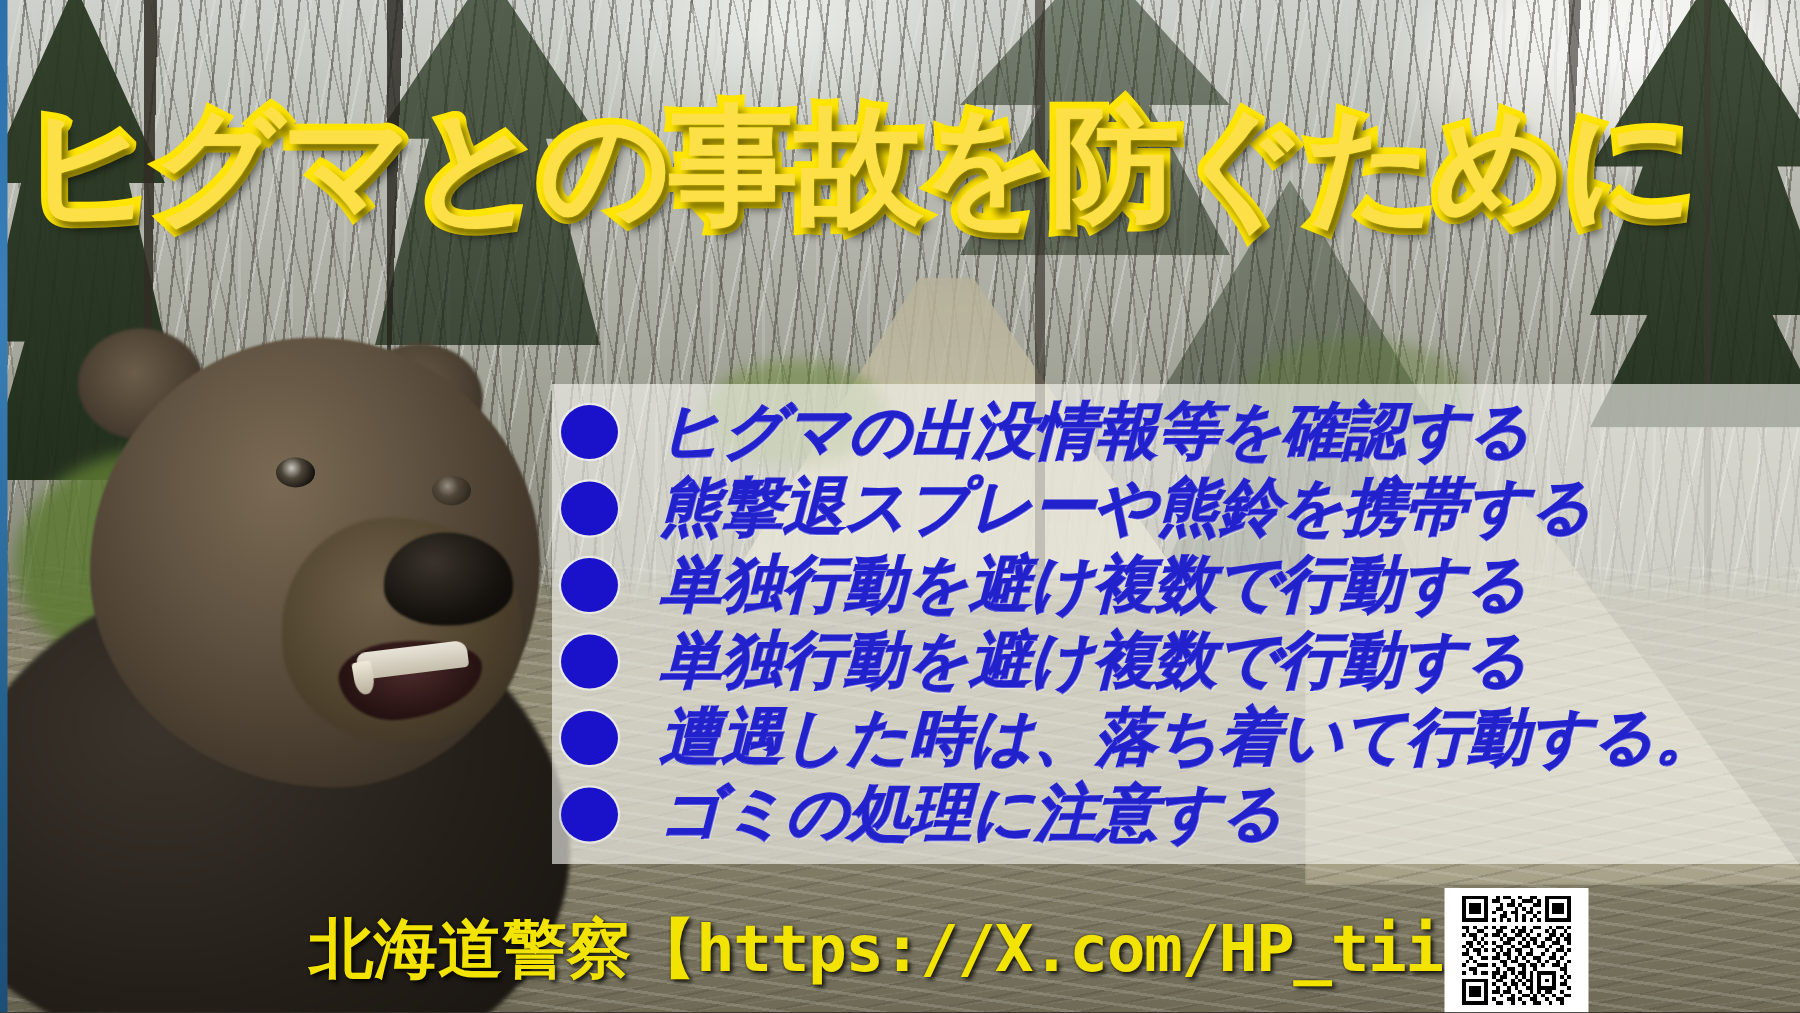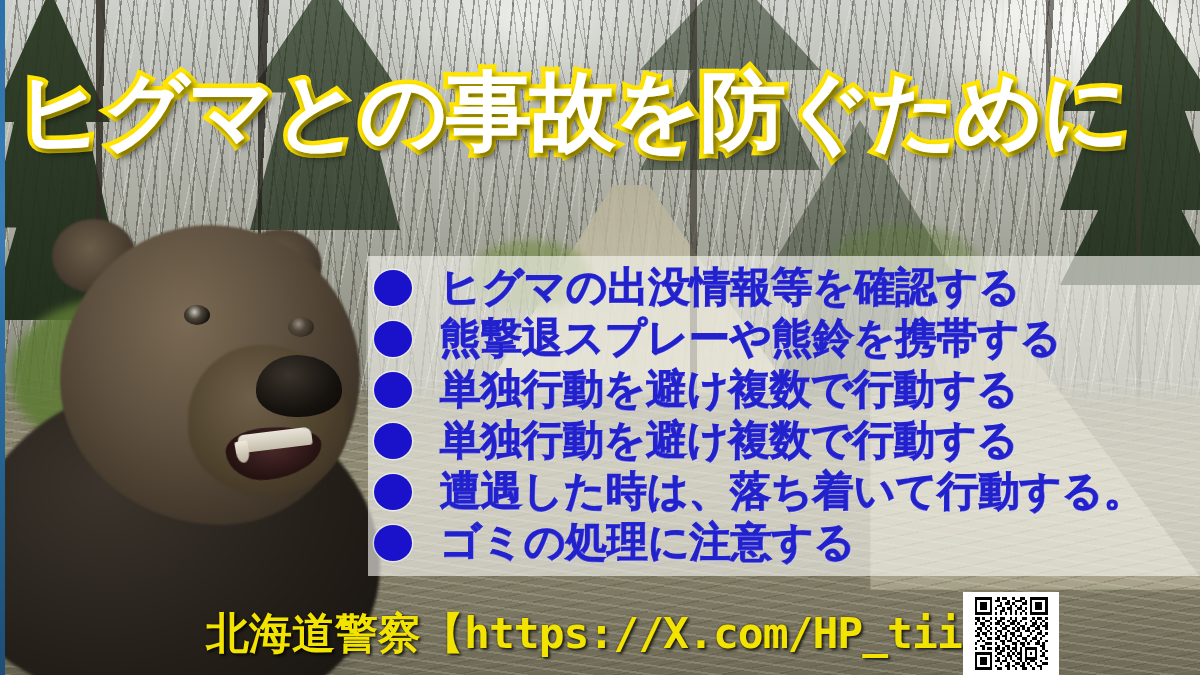--- a/index.html
+++ b/index.html
@@ -171,21 +171,21 @@
   .edge-strip{
     position:absolute;left:0;top:0;width:5px;height:100%;
     background:linear-gradient(180deg,#2d6fa8 0%,#3a7fb8 30%,#25618f 70%,#1d4e77 100%);
   }
 
   
   .title{
     position:absolute;left:16px;top:68px;width:1170px;
     font-size:86px;line-height:1.02;font-weight:700;
     letter-spacing:-2px;
-    color:#ffffff;
+    color:#fde047;
     white-space:nowrap;
     -webkit-text-stroke:9px #ffe500;
     paint-order:stroke fill;
     text-shadow:
       0 0 1px #ffe500,
       4px 5px 6px rgba(0,0,0,.55);
   }
 
   
   .panel{
@@ -193,20 +193,21 @@
     width:832px;height:320px;
     background:rgba(248,248,242,.62);
   }
   .bullets{
     position:absolute;left:374px;top:262px;
     width:820px;
   }
   .row{
     display:flex;align-items:center;
     height:51px;
+    font-style:italic;
   }
   .dot{
     width:38px;height:36px;border-radius:50%;
     background:#1a12ca;
     box-shadow:0 0 0 1.5px rgba(255,255,255,.55);
     flex:0 0 auto;
   }
   .row-text{
     margin-left:28px;
     font-size:41px;

